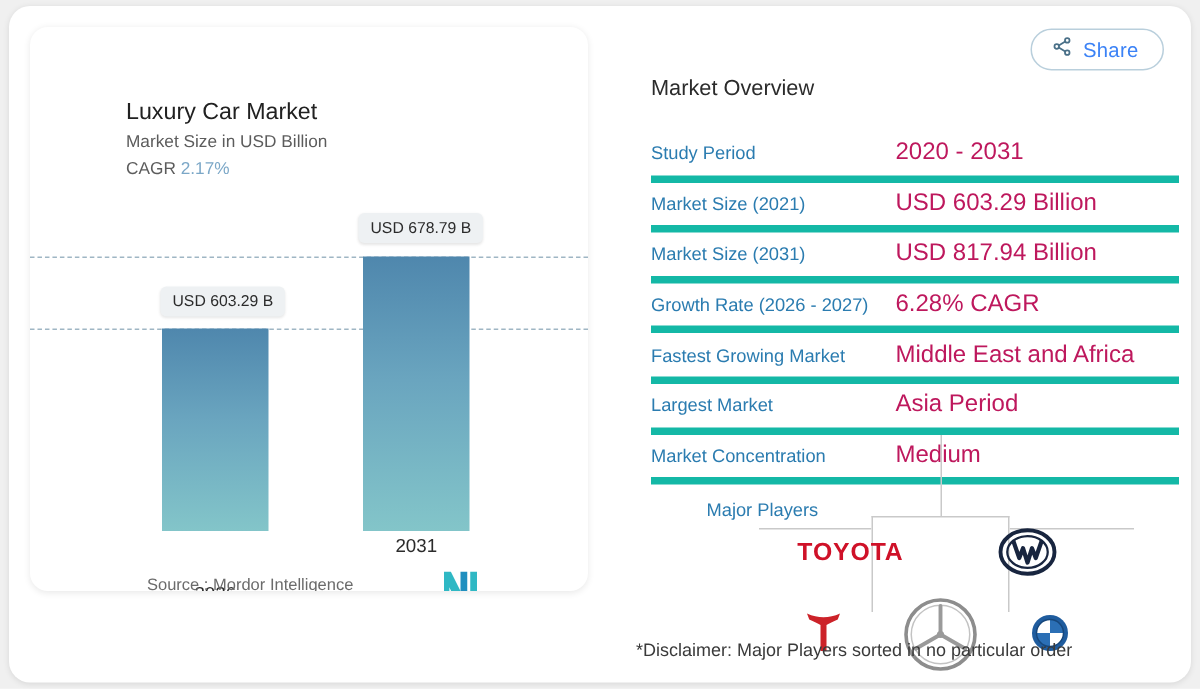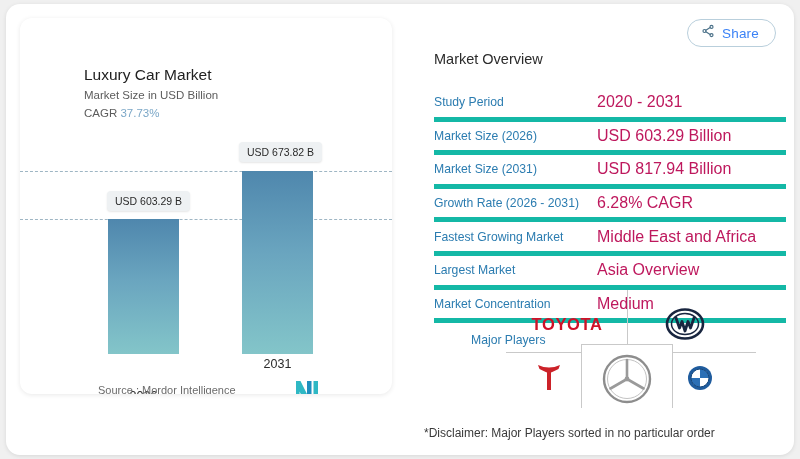--- a/index.html
+++ b/index.html
@@ -63,21 +63,21 @@
   .ov-title { position: absolute; left: 428px; top: 47px; font-size: 14.5px; color: #2b2b2b; }
   .table { position: absolute; left: 428px; top: 84px; width: 352px; }
   .trow { display: flex; align-items: center; height: 33.6px; border-bottom: 5px solid #14b8a6; }
   .trow:last-child { border-bottom: none; }
   .tlabel { width: 163px; font-size: 12.2px; color: #2b7cb0; }
   .tval { font-size: 16px; color: #be185d; }
   .mp-row { border-bottom: none; margin-left: 37px; }
   
   .logos { position: absolute; left: 500px; top: 286px; width: 250px; height: 118px; }
   .gl { position: absolute; background: #c9c9c9; }
-  .logo-cell { position: absolute; display: flex; align-items: center; justify-content: center; }
+  .logo-cell { position: absolute; display: flex; align-items: center; justify-content: center; margin-top: 44px; }
   .toyota { left: 18px; top: 22px; width: 86px; height: 24px;
             font-size: 16.5px; font-weight: bold; color: #cf1128; letter-spacing: .6px; }
   .vw-cell { left: 158px; top: 16px; width: 42px; height: 36px; }
   .tesla-cell { left: 28px; top: 70px; width: 30px; height: 34px; }
   .bmw-cell { left: 180px; top: 74px; width: 28px; height: 28px; }
   .mb-box { position: absolute; left: 75px; top: 54px; width: 92px; height: 64px;
             border: 1px solid #c9c9c9; border-bottom: none; background: #fff; }
   .mb-cell { position: absolute; left: 94px; top: 62px; width: 54px; height: 54px; }
   .disclaimer { position: absolute; left: 418px; top: 422px; font-size: 12px; color: #3a3a3a; }
 </style>
@@ -97,32 +97,32 @@
       </svg>
     </span>
     <span class="lbl">Share</span>
   </div>
 
   <div class="chart-panel">
     <div class="chart-title">Luxury Car Market</div>
     <div class="chart-sub">Market Size in USD Billion</div>
     <div class="chart-cagr">
       <span>CAGR</span>
-      <span class="v">37.73%</span>
+      <span class="v">2.17%</span>
     </div>
 
     <div class="plot">
       <div class="bars-wrap">
         <div class="dashline d1"></div>
         <div class="dashline d2"></div>
         <div class="bar b1"></div>
         <div class="bar b2"></div>
       </div>
       <div class="vlabel v1">USD 603.29 B</div>
-      <div class="vlabel v2">USD 673.82 B</div>
+      <div class="vlabel v2">USD 678.79 B</div>
       <div class="catlbl c1">2026</div>
       <div class="catlbl c2">2031</div>
     </div>
 
     <div class="src">Source :  Mordor Intelligence</div>
     <div class="mordor">
       <svg width="24" height="18" viewBox="0 0 24 18">
         <polygon points="0,18 0,0 4.5,0 11,13 11,18 7,18 3.6,10.5 3.6,18" fill="#2fb8c4"></polygon>
         <polygon points="11,0 15.5,0 15.5,18 11,18" fill="#1f8fbf"></polygon>
         <polygon points="17.5,0 22,0 22,18 17.5,18" fill="#2fb8c4"></polygon>
@@ -131,38 +131,38 @@
   </div>
 
   <div class="ov-title">Market Overview</div>
 
   <div class="table">
     <div class="trow">
       <div class="tlabel">Study Period</div>
       <div class="tval">2020 - 2031</div>
     </div>
     <div class="trow">
-      <div class="tlabel">Market Size (2026)</div>
+      <div class="tlabel">Market Size (2021)</div>
       <div class="tval">USD 603.29 Billion</div>
     </div>
     <div class="trow">
       <div class="tlabel">Market Size (2031)</div>
       <div class="tval">USD 817.94 Billion</div>
     </div>
     <div class="trow">
-      <div class="tlabel">Growth Rate (2026 - 2031)</div>
+      <div class="tlabel">Growth Rate (2026 - 2027)</div>
       <div class="tval">6.28% CAGR</div>
     </div>
     <div class="trow">
       <div class="tlabel">Fastest Growing Market</div>
       <div class="tval">Middle East and Africa</div>
     </div>
     <div class="trow">
       <div class="tlabel">Largest Market</div>
-      <div class="tval">Asia Overview</div>
+      <div class="tval">Asia Period</div>
     </div>
     <div class="trow">
       <div class="tlabel">Market Concentration</div>
       <div class="tval">Medium</div>
     </div>
     <div class="trow mp-row">
       <div class="tlabel">Major Players</div>
     </div>
   </div>
 

